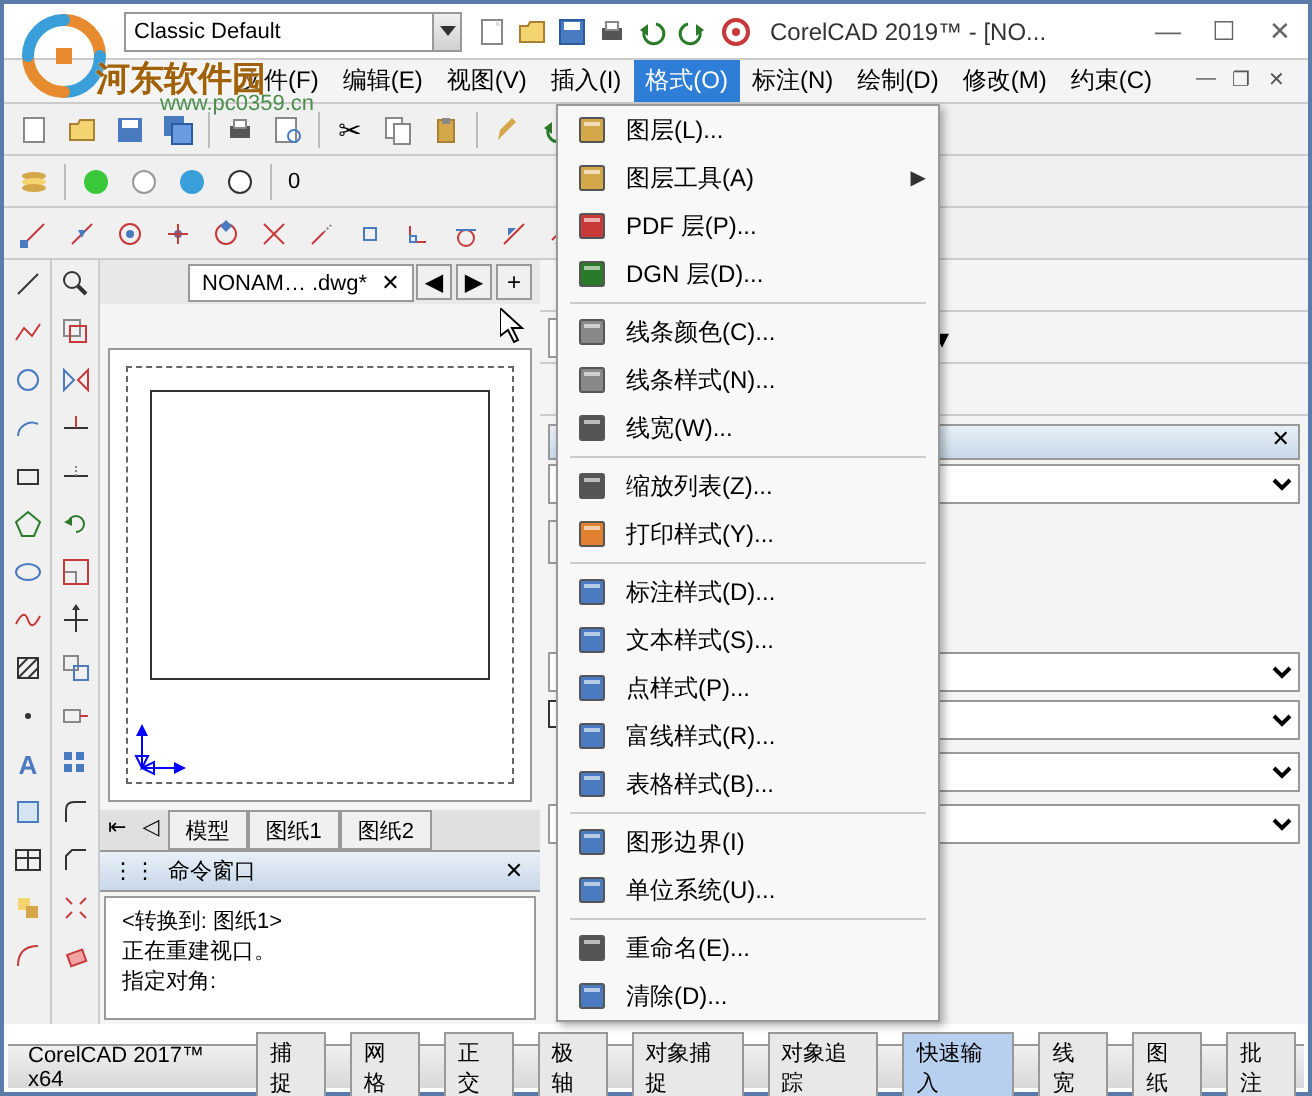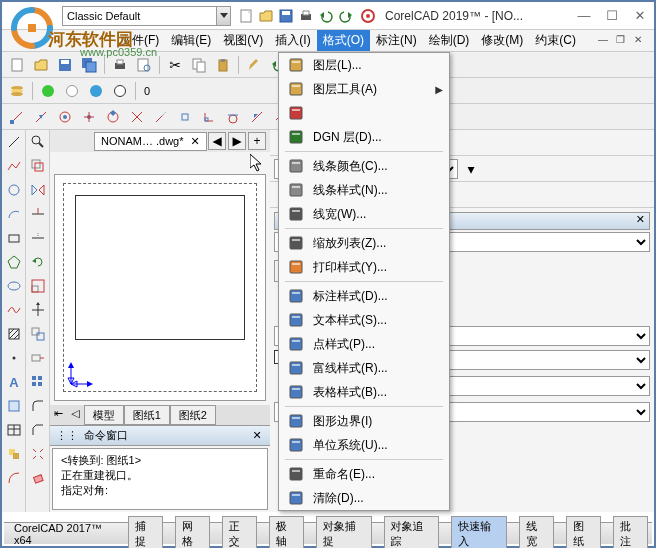--- a/index.html
+++ b/index.html
@@ -44,21 +44,21 @@
 .sheet-tabs { height: 20px; display: flex; font-size: 11px; background: #e0e0e0; }
 .sheet-tab { padding: 2px 8px; border: 1px solid #999; background: #f0f0f0; }
 .cmd-panel { border-top: 1px solid #999; }
 .cmd-header { height: 20px; background: linear-gradient(#e8f0f8,#c8d8e8); display: flex; align-items: center; padding: 0 6px; font-size: 11px; border-bottom: 1px solid #999; }
 .cmd-close { margin-left: auto; width: 14px; height: 14px; display: flex; align-items: center; justify-content: center; }
 .cmd-body { background: #fff; font-size: 11px; padding: 4px 8px; height: 62px; border: 1px solid #999; margin: 2px; }
 .right-area { flex: 1; background: #f4f4f4; display: flex; flex-direction: column; }
 .right-toolbar { height: 26px; display: flex; align-items: center; padding: 0 4px; gap: 2px; border-bottom: 1px solid #ccc; }
 .prop-panel { flex: 1; padding: 4px; }
 .prop-select { width: 100%; height: 20px; border: 1px solid #999; margin-bottom: 4px; font-size: 11px; background: #fff; }
-.dropdown-menu { position: absolute; top: 50px; left: 276px; width: 172px; background: #f8f8f8; border: 1px solid #999; box-shadow: 2px 2px 4px rgba(0,0,0,0.3); z-index: 200; font-size: 12px; }
+.dropdown-menu { position: absolute; top: 50px; left: 276px; width: 192px; background: #f8f8f8; border: 1px solid #999; box-shadow: 2px 2px 4px rgba(0,0,0,0.3); z-index: 200; font-size: 12px; }
 .menu-row { height: 24px; display: flex; align-items: center; padding: 0 6px; cursor: pointer; }
 .menu-icon-cell { width: 22px; height: 20px; display: flex; align-items: center; justify-content: center; margin-right: 6px; }
 .menu-label { flex: 1; }
 .menu-arrow { font-size: 10px; color: #333; }
 .menu-sep { height: 1px; background: #ccc; margin: 2px 6px; }
 .statusbar { position: absolute; bottom: 2px; left: 2px; right: 2px; height: 22px; background: linear-gradient(#f0f0f0,#d8d8d8); display: flex; align-items: center; font-size: 11px; border-top: 1px solid #999; padding: 0 4px; gap: 2px; }
 .status-label { padding: 0 6px; }
 .status-btn { padding: 2px 6px; border: 1px solid #999; background: #e8e8e8; font-size: 11px; }
 .status-btn.active { background: #b8d0f0; }
 svg { display: block; }
@@ -656,20 +656,21 @@
         <span class="menu-label">图层工具(A)</span>
         <span class="menu-arrow">▶</span>
       </div>
       <div class="menu-row">
         <span class="menu-icon-cell">
           <svg width="16" height="16">
             <rect x="2" y="2" width="12" height="12" fill="#c83a3a" stroke="#555" rx="1"></rect>
             <rect x="4" y="4" width="8" height="2" fill="#fff" opacity="0.6"></rect>
           </svg>
         </span>
+        <span class="menu-label">PDF 层(P)...</span>
       </div>
       <div class="menu-row">
         <span class="menu-icon-cell">
           <svg width="16" height="16">
             <rect x="2" y="2" width="12" height="12" fill="#2a7a2a" stroke="#555" rx="1"></rect>
             <rect x="4" y="4" width="8" height="2" fill="#fff" opacity="0.6"></rect>
           </svg>
         </span>
         <span class="menu-label">DGN 层(D)...</span>
       </div>

